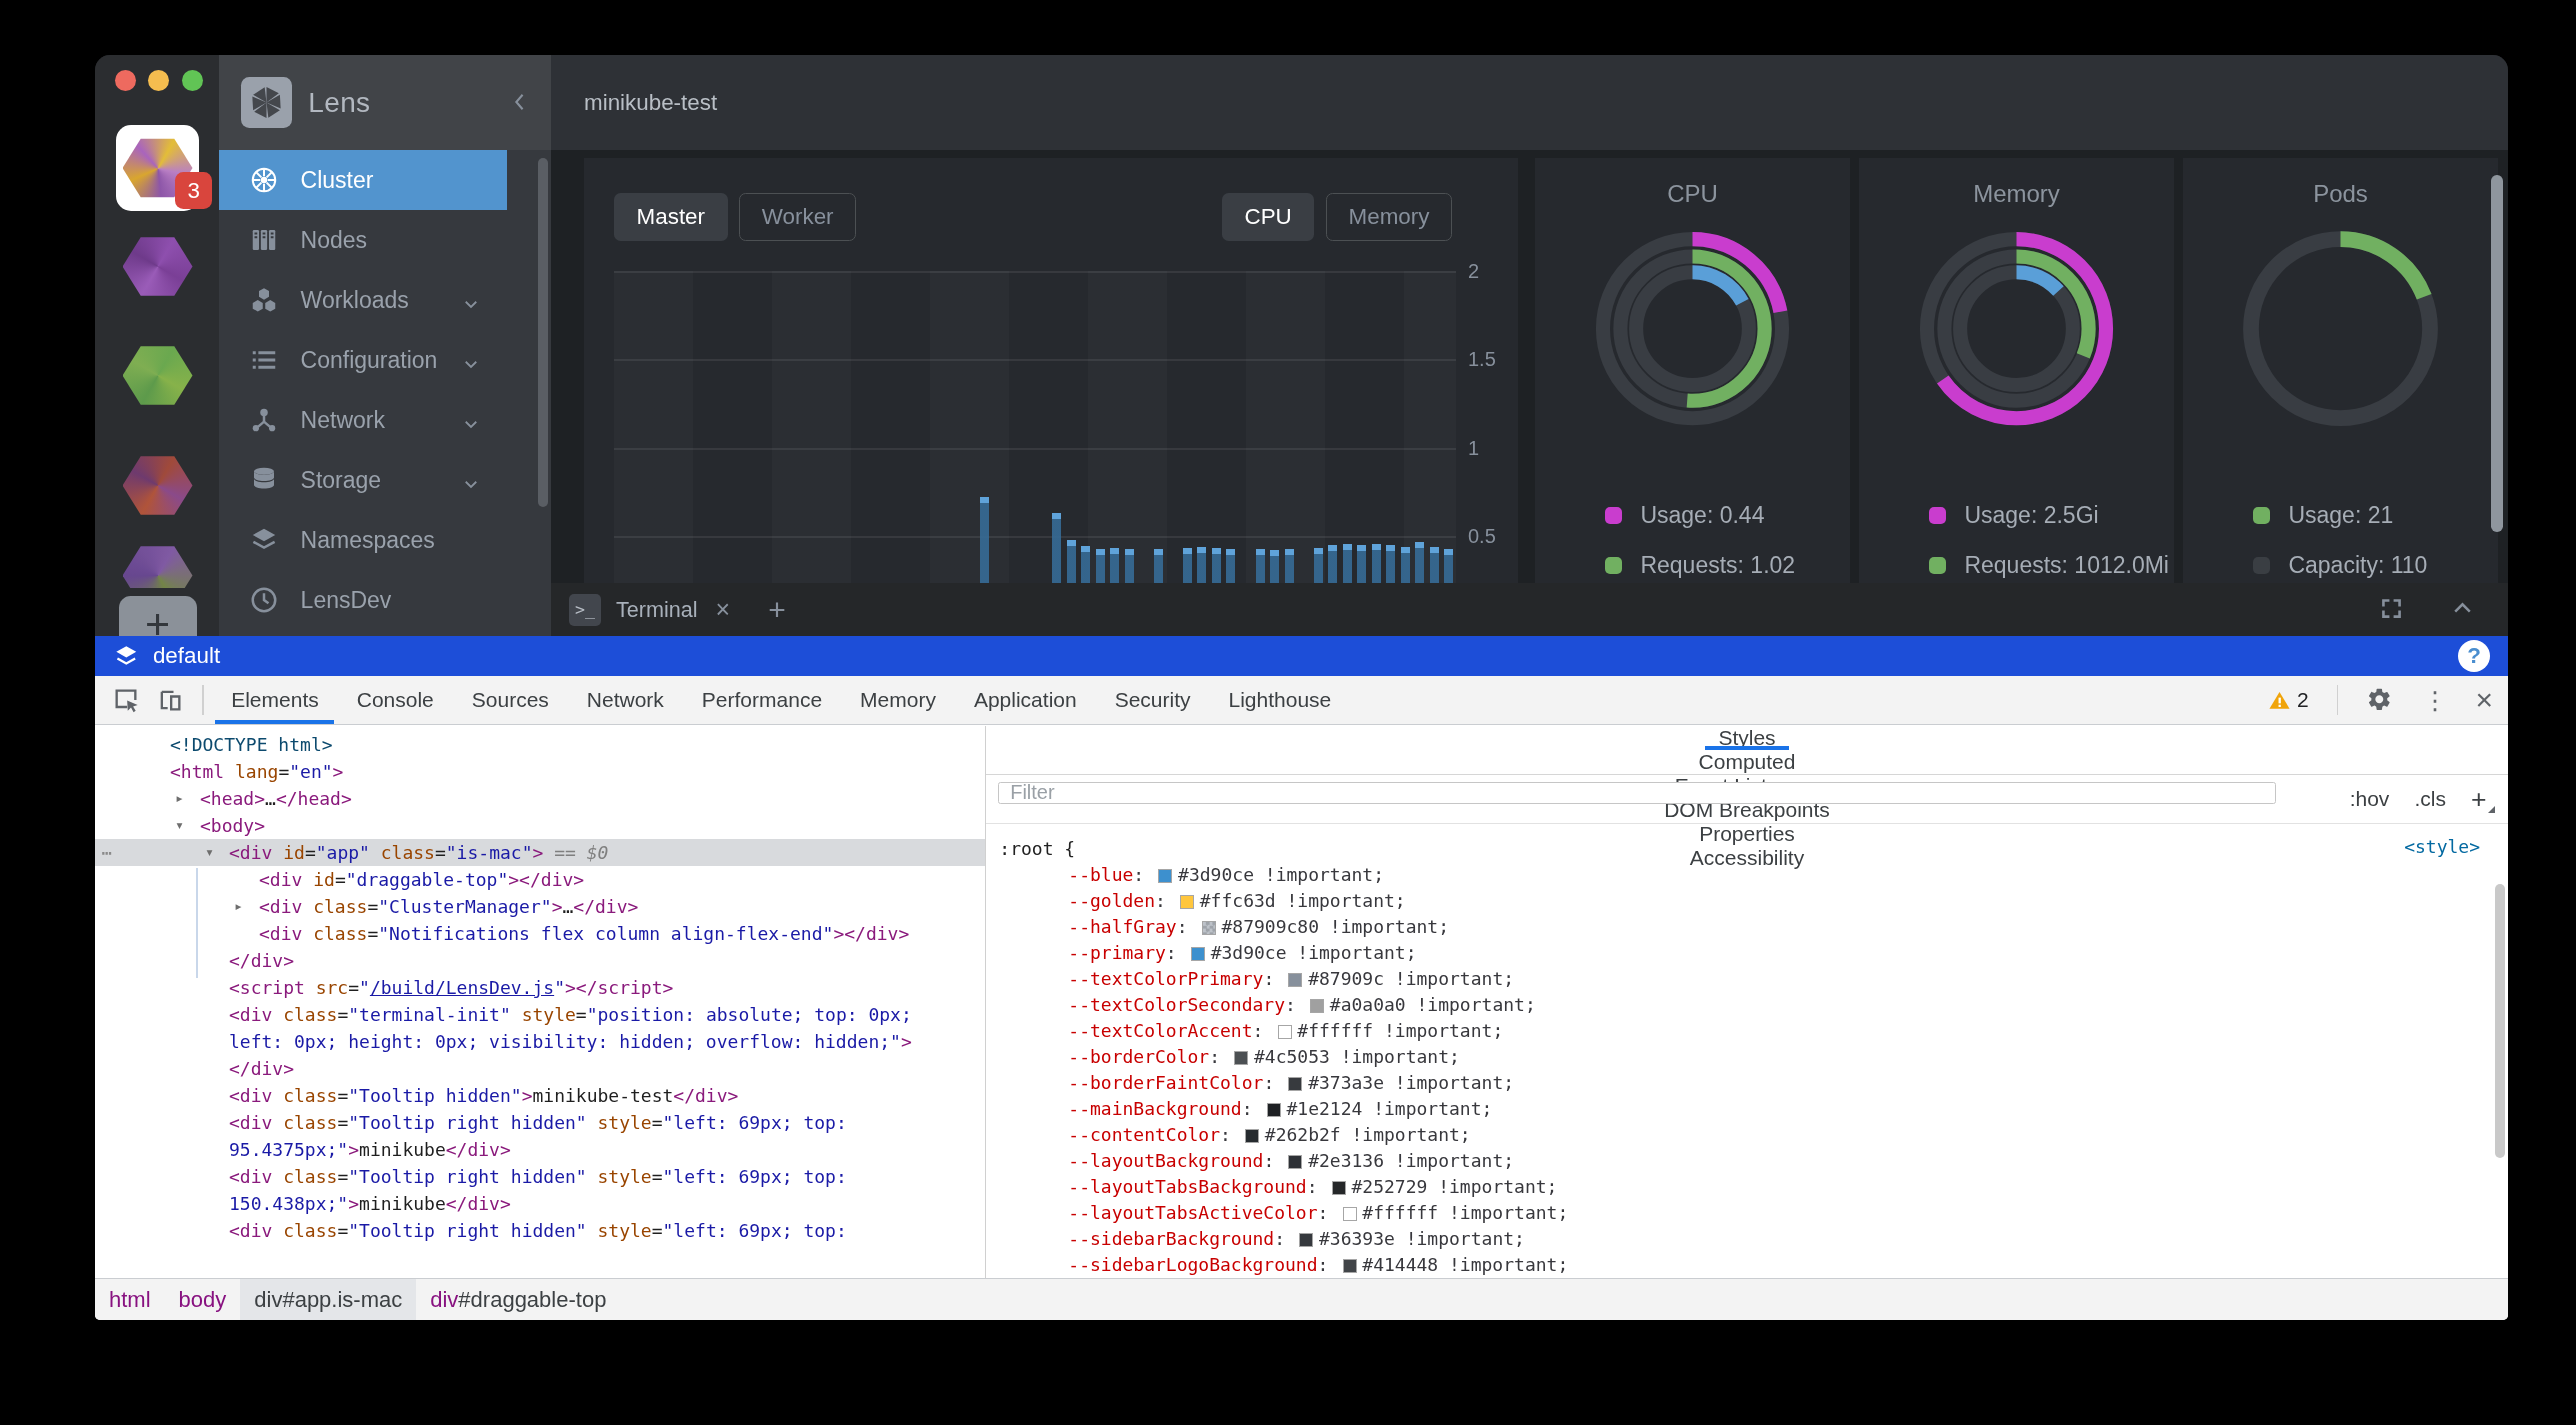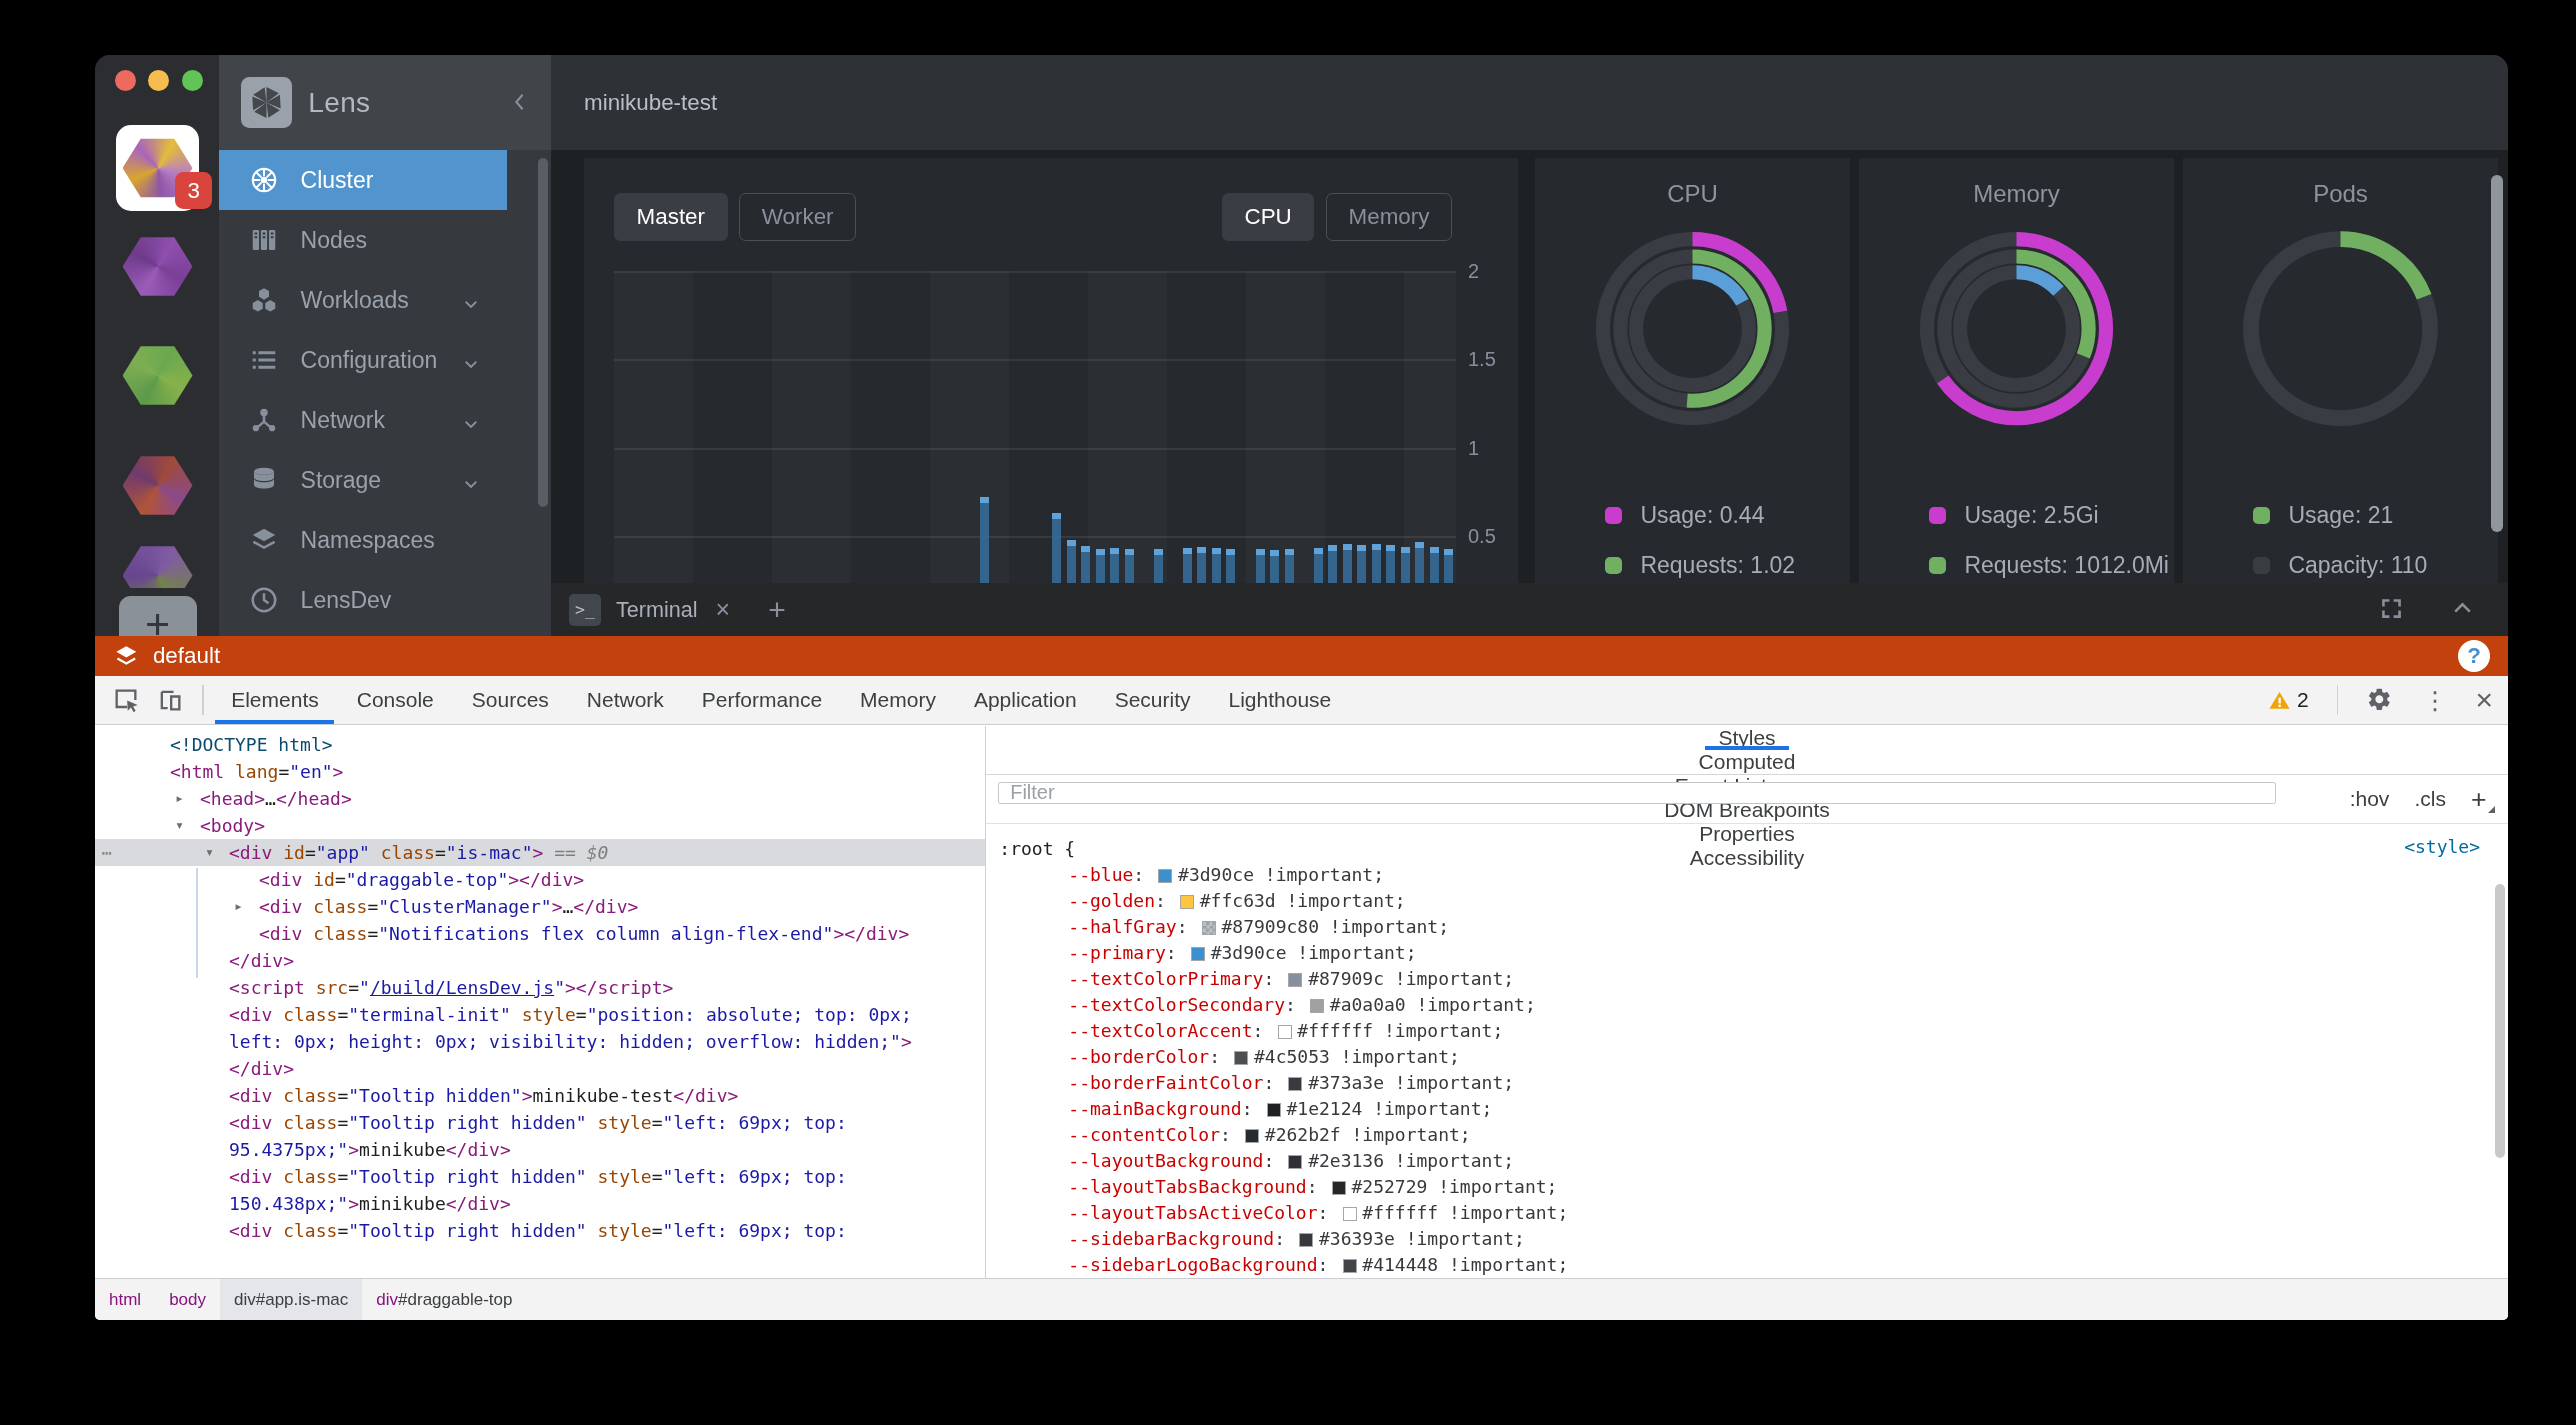--- a/index.html
+++ b/index.html
@@ -60,21 +60,21 @@
   .main-scroll{position:absolute;right:5px;top:25px;width:11.6px;height:357px;background:#8f969e;border-radius:5.8px;}
   
   .terminal-bar{position:absolute;left:456px;right:0;top:528px;height:53px;background:#252729;display:flex;align-items:center;}
   .term-icon{width:32px;height:32px;margin-left:18px;background:#42464d;border-radius:5px;color:#b7bdc5;
     font-family:"DejaVu Sans Mono",monospace;font-size:16.6px;display:flex;align-items:center;justify-content:center;}
   .term-label{margin-left:15px;font-size:21.6px;color:#a8b0ba;}
   .term-x{margin-left:18px;font-size:25px;color:#87909c;}
   .term-plus{margin-left:38px;font-size:30px;color:#87909c;}
   .term-right{position:absolute;right:33px;display:flex;gap:46px;align-items:center;color:#87909c;}
   
-  .ns-bar{position:absolute;left:0;right:0;top:581px;height:40px;background:#c2410c;display:flex;align-items:center;}
+  .ns-bar{position:absolute;left:0;right:0;top:581px;height:40px;background:#1d4ed8;display:flex;align-items:center;}
   .ns-icon{margin-left:18px;width:26.6px;height:26.6px;color:#fff;}
   .ns-label{margin-left:13.3px;color:#fff;font-size:22.4px;}
   .ns-help{position:absolute;right:18px;width:32px;height:32px;background:#fff;border-radius:50%;
     color:#4a8ecf;font-size:22.4px;font-weight:bold;display:flex;align-items:center;justify-content:center;}
   
   .devtools{position:absolute;left:0;right:0;top:621px;bottom:0;background:#fff;}
   .dt-toolbar{position:absolute;left:0;right:0;top:0;height:48px;background:#f3f3f3;border-bottom:1.7px solid #cacdd1;display:flex;align-items:center;}
   .dt-icon{width:28px;height:28px;color:#5f6368;margin-left:16.6px;flex:0 0 auto;}
   .dt-divider{width:1.7px;height:30px;background:#d0d0d0;margin:0 8.3px 0 18px;}
   .dt-tabs{display:flex;height:100%;}
@@ -108,21 +108,21 @@
   .st-rules{position:relative;font-family:"DejaVu Sans Mono",monospace;font-size:18px;padding:11.6px 0 0 13.3px;}
   .st-selector{color:#222;height:26.6px;line-height:26.6px;}
   .st-source{position:absolute;right:28px;top:11.6px;color:#0369a1;}
   .css-line{height:26px;line-height:26px;padding-left:33px;white-space:pre;}
   .css-prop{color:#c80000;margin-left:36px;} .css-val{color:#38383d;}
   .swatch{display:inline-block;width:14px;height:14px;border:1.7px solid #a6a6a6;box-sizing:border-box;
     vertical-align:-1.7px;margin:0 5.8px 0 3.3px;}
   .st-scroll{position:absolute;right:3.3px;top:158px;width:10px;height:274px;background:#c9c9c9;border-radius:5px;}
   .crumbs{position:absolute;left:0;right:0;bottom:0;height:41px;background:#f3f3f3;border-top:1.7px solid #cacdd1;
     display:flex;align-items:center;}
-  .crumb{padding:0 14px;font-size:17px;height:100%;display:flex;align-items:center;white-space:pre;}
+  .crumb{padding:0 14px;font-size:22px;height:100%;display:flex;align-items:center;white-space:pre;}
   .crumb .pu{color:#881280;} .crumb .dk{color:#3c4043;}
   .crumb.selc{background:#e4e6e9;}
 </style>
 </head>
 <body>
 
 <div class="window">
 
   <div class="rail">
     <div class="tlights" id="tlights">

